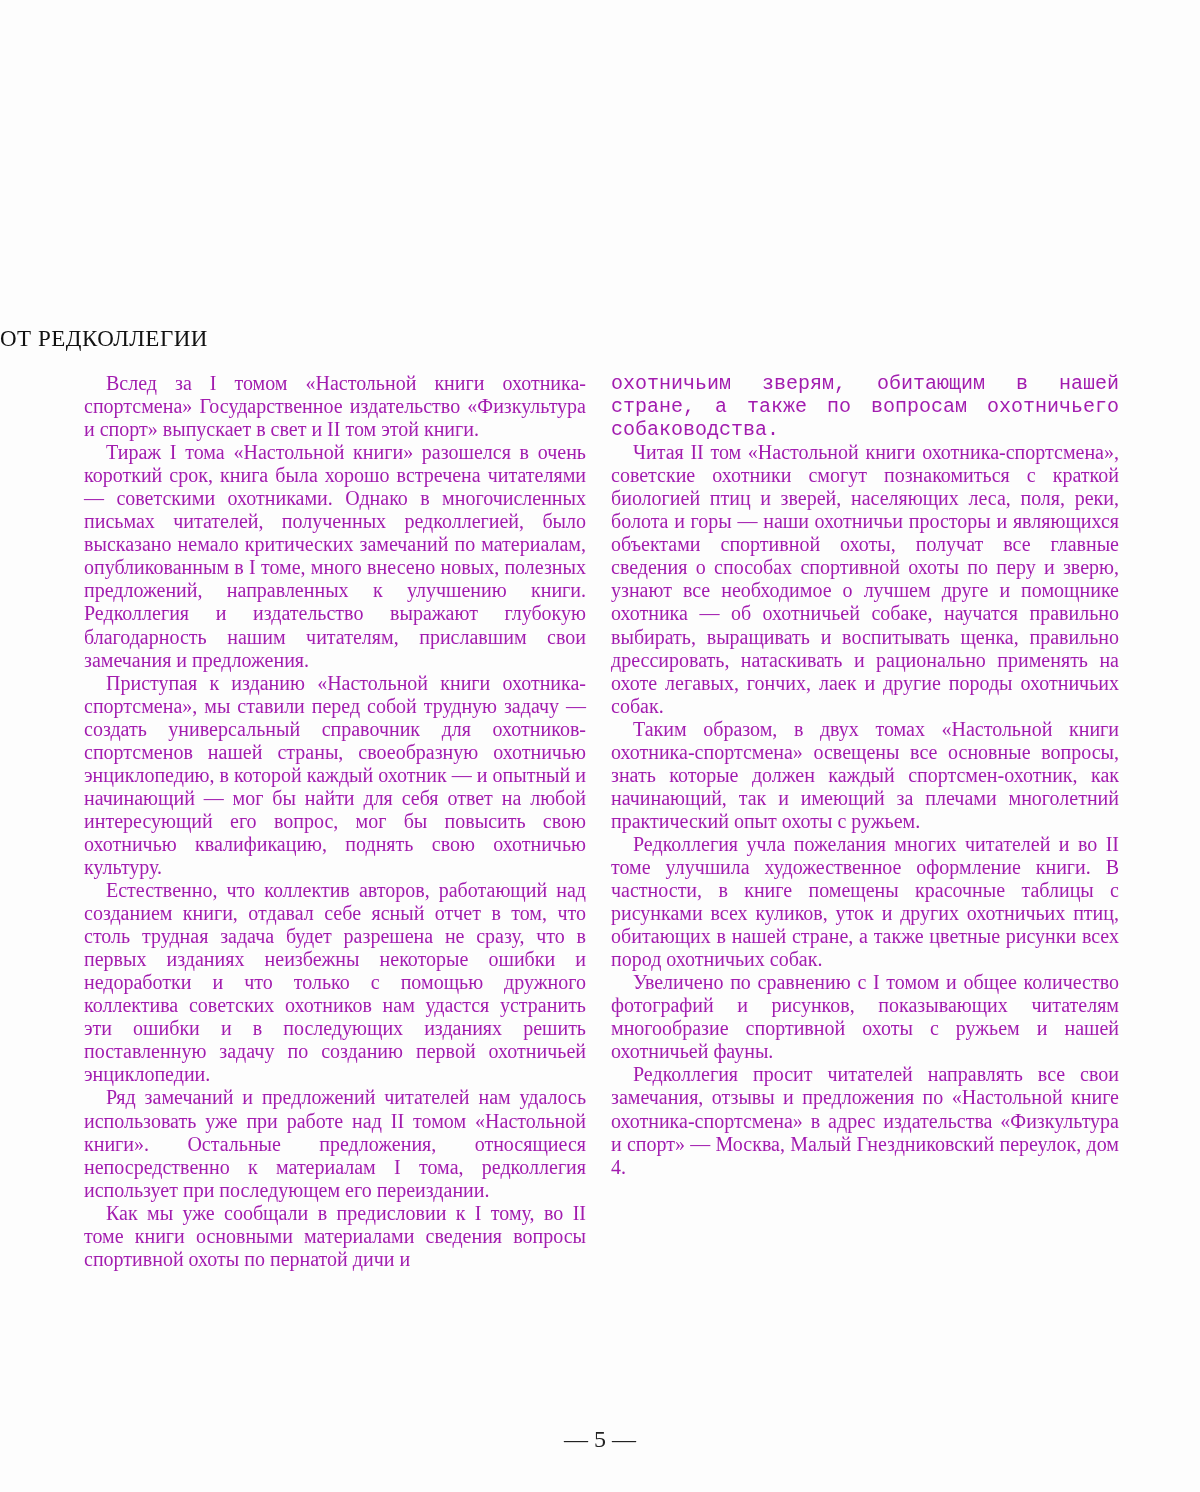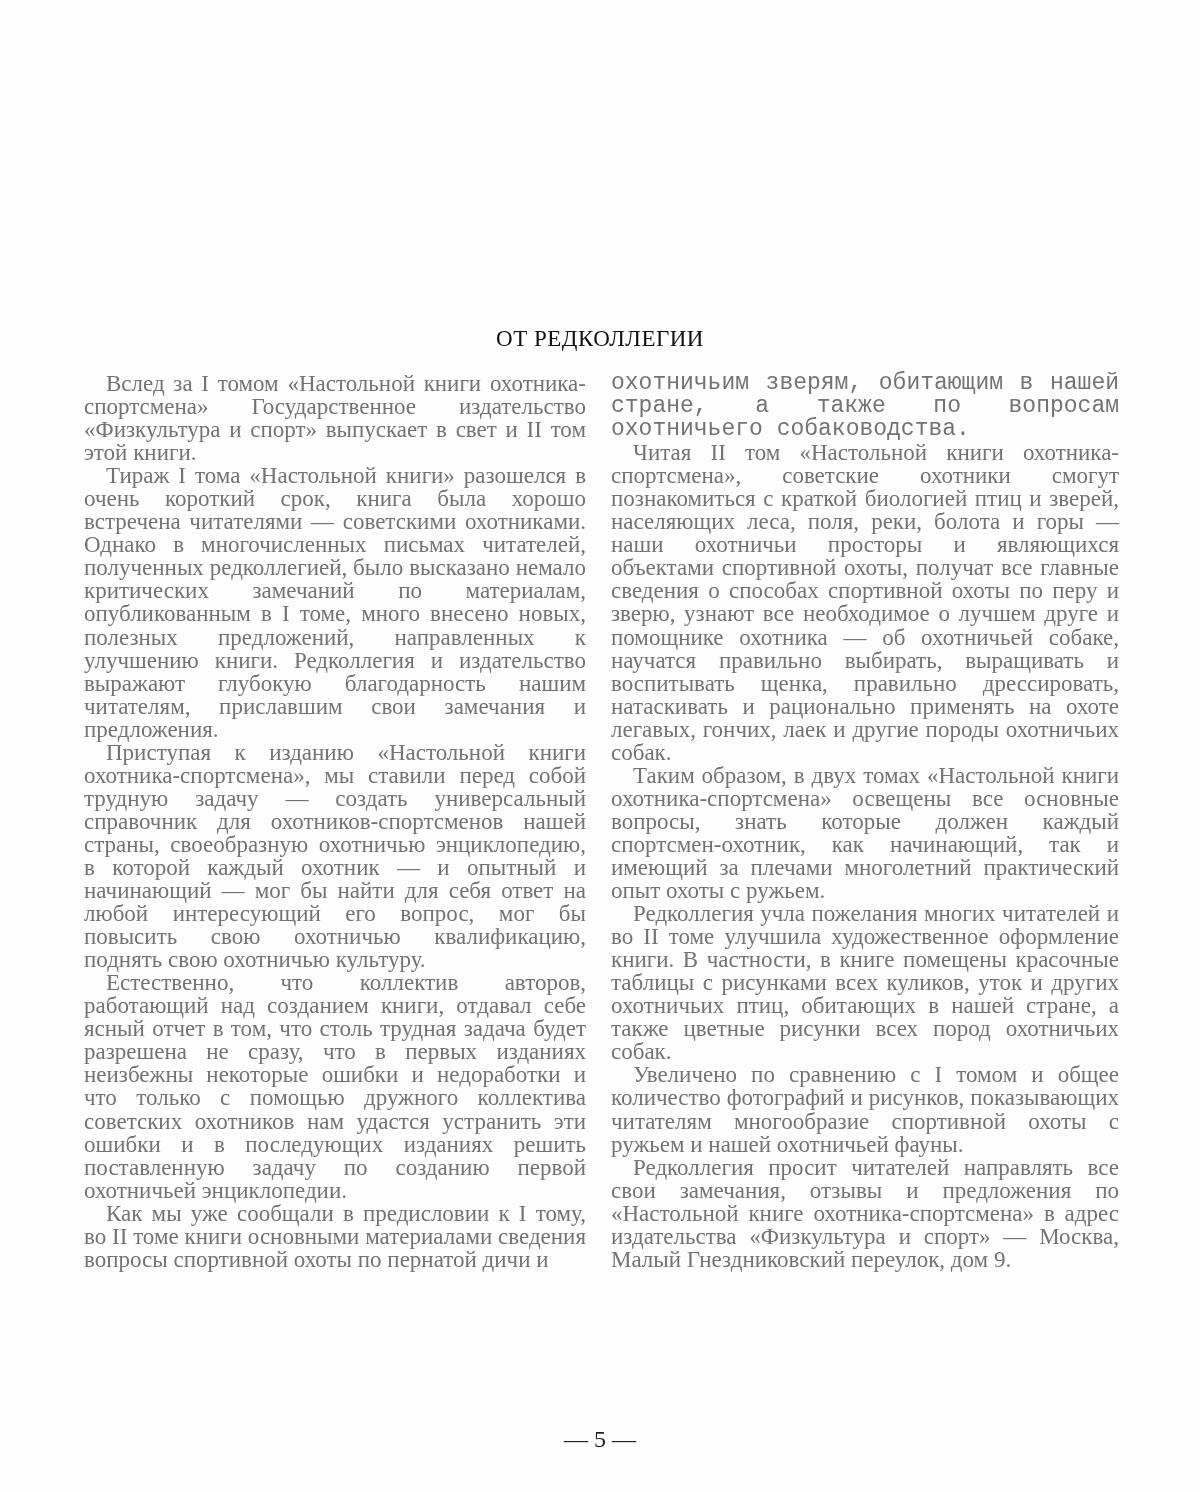--- a/index.html
+++ b/index.html
@@ -1,24 +1,24 @@
 <!DOCTYPE html>
 <html><head>
   <meta charset="utf-8">
   <style>
     html, body { margin: 0; padding: 0; background: #ffffff; }
     body { width: 1200px; height: 1492px; position: relative; overflow: hidden; color: #1a1a1a; }
     .page { position: absolute; left: 0; top: 0; width: 1200px; height: 1492px; background: #fdfdfd; }
     .title {
-      position: absolute; left: 0; width: 1200px; top: 326px; text-align: center;
+      position: absolute; left: 0; width: 1200px; top: 326px; text-align: left;
       font-family: "Liberation Serif", serif; font-size: 23px; letter-spacing: 0.5px; color: #111;
     }
     .col {
       position: absolute; top: 372px; font-family: "Liberation Serif", serif;
-      font-size: 23px; line-height: 23.05px; text-align: justify; color: #737373;
+      font-size: 20px; line-height: 23.05px; text-align: justify; color: #a21caf;
       hyphens: manual;
     }
     .col.left { left: 84px; width: 502px; }
     .col.right { left: 611px; width: 508px; }
     .col p { margin: 0; text-indent: 22px; }
     .col p.cont { text-indent: 0; font-family: Liberation Mono, monospace; }
     .pagenum {
       position: absolute; top: 1426px; left: 0; width: 1200px; text-align: center;
       font-family: "Liberation Serif", serif; font-size: 24px; color: #222;
     }
@@ -27,26 +27,27 @@
 <body>
 
 <div class="page">
   <div class="title">ОТ РЕДКОЛЛЕГИИ</div>
 
   <div class="col left">
     <p>Вслед за I томом «Настольной книги охотника-спортсмена» Государственное издательство «Физкультура и спорт» выпускает в свет и II том этой книги.</p>
     <p>Тираж I тома «Настольной книги» разошелся в очень короткий срок, книга была хорошо встречена читателями — советскими охотниками. Однако в многочисленных письмах читателей, полученных редколлегией, было высказано немало критических замечаний по материалам, опубликованным в I томе, много внесено новых, полезных предложений, направленных к улучшению книги. Редколлегия и издательство выражают глубокую благодарность нашим читателям, приславшим свои замечания и предложения.</p>
     <p>Приступая к изданию «Настольной книги охотника-спортсмена», мы ставили перед собой трудную задачу — создать универсальный справочник для охотников-спортсменов нашей страны, своеобразную охотничью энциклопедию, в которой каждый охотник — и опытный и начинающий — мог бы найти для себя ответ на любой интересующий его вопрос, мог бы повысить свою охотничью квалификацию, поднять свою охотничью культуру.</p>
     <p>Естественно, что коллектив авторов, работающий над созданием книги, отдавал себе ясный отчет в том, что столь трудная задача будет разрешена не сразу, что в первых изданиях неизбежны некоторые ошибки и недоработки и что только с помощью дружного коллектива советских охотников нам удастся устранить эти ошибки и в последующих изданиях решить поставленную задачу по созданию первой охотничьей энциклопедии.</p>
+    <p>Ряд замечаний и предложений читателей нам удалось использовать уже при работе над II томом «Настольной книги». Остальные предложения, относящиеся непосредственно к материалам I тома, редколлегия использует при последующем его переиздании.</p>
     <p>Как мы уже сообщали в предисловии к I тому, во II томе книги основными материалами сведения вопросы спортивной охоты по пернатой дичи и</p>
   </div>
 
   <div class="col right">
     <p class="cont">охотничьим зверям, обитающим в нашей стране, а также по вопросам охотничьего собаководства.</p>
     <p>Читая II том «Настольной книги охотника-спортсмена», советские охотники смогут познакомиться с краткой биологией птиц и зверей, населяющих леса, поля, реки, болота и горы — наши охотничьи просторы и являющихся объектами спортивной охоты, получат все главные сведения о способах спортивной охоты по перу и зверю, узнают все необходимое о лучшем друге и помощнике охотника — об охотничьей собаке, научатся правильно выбирать, выращивать и воспитывать щенка, правильно дрессировать, натаскивать и рационально применять на охоте легавых, гончих, лаек и другие породы охотничьих собак.</p>
     <p>Таким образом, в двух томах «Настольной книги охотника-спортсмена» освещены все основные вопросы, знать которые должен каждый спортсмен-охотник, как начинающий, так и имеющий за плечами многолетний практический опыт охоты с ружьем.</p>
     <p>Редколлегия учла пожелания многих читателей и во II томе улучшила художественное оформление книги. В частности, в книге помещены красочные таблицы с рисунками всех куликов, уток и других охотничьих птиц, обитающих в нашей стране, а также цветные рисунки всех пород охотничьих собак.</p>
     <p>Увеличено по сравнению с I томом и общее количество фотографий и рисунков, показывающих читателям многообразие спортивной охоты с ружьем и нашей охотничьей фауны.</p>
-    <p>Редколлегия просит читателей направлять все свои замечания, отзывы и предложения по «Настольной книге охотника-спортсмена» в адрес издательства «Физкультура и спорт» — Москва, Малый Гнездниковский переулок, дом 9.</p>
+    <p>Редколлегия просит читателей направлять все свои замечания, отзывы и предложения по «Настольной книге охотника-спортсмена» в адрес издательства «Физкультура и спорт» — Москва, Малый Гнездниковский переулок, дом 4.</p>
   </div>
 
   <div class="pagenum">— 5 —</div>
 </div>
 
 </body></html>

